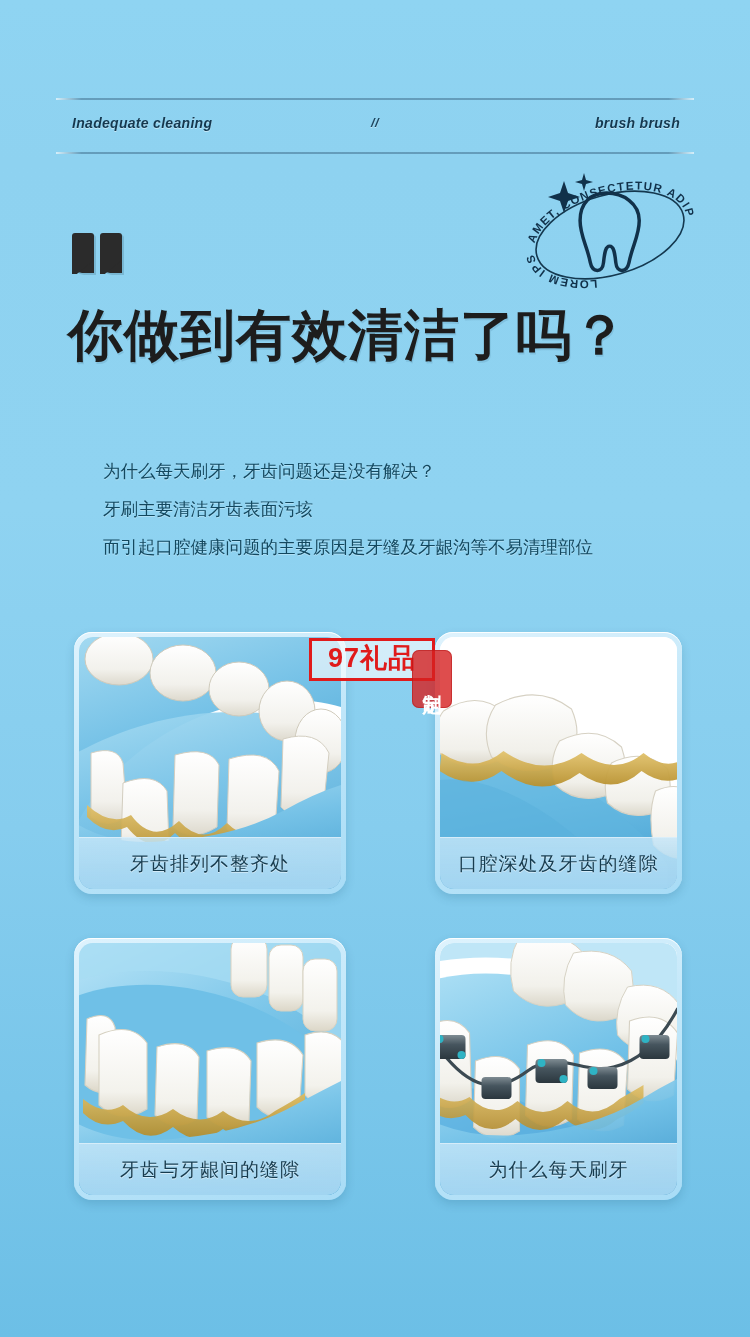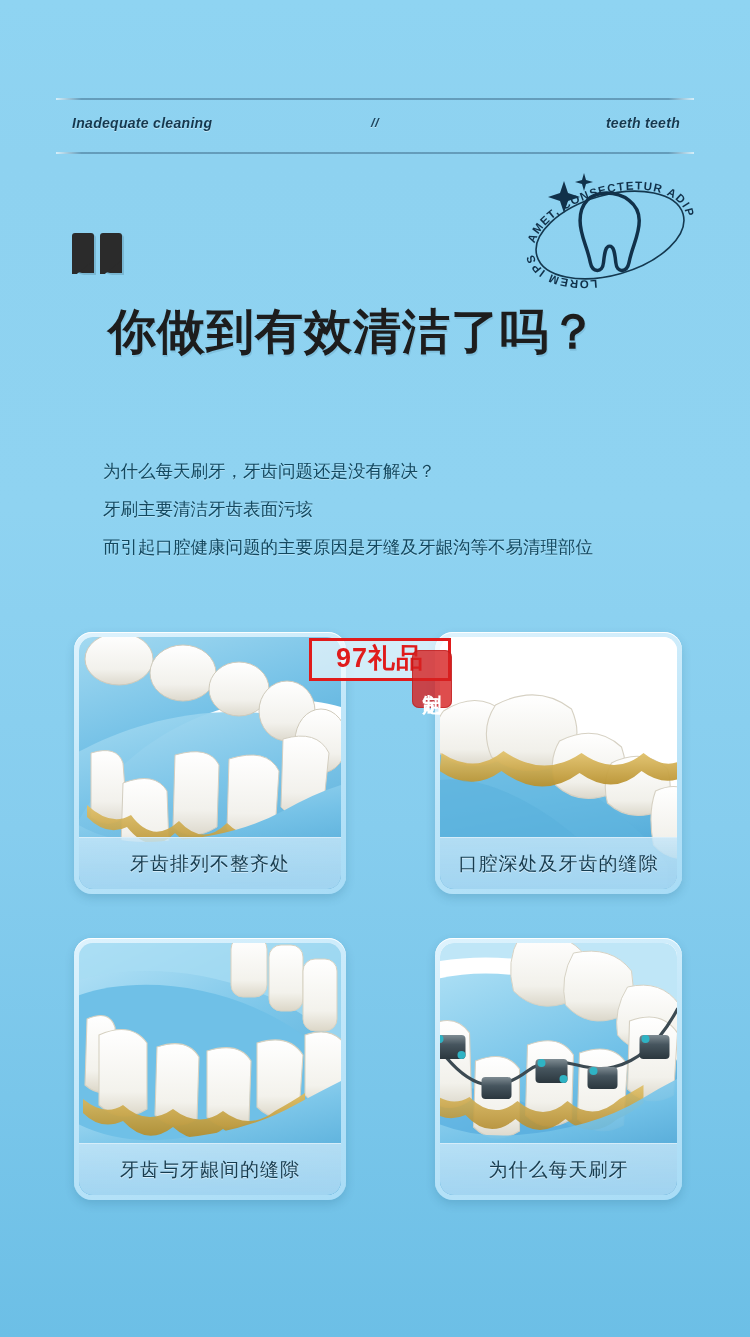--- a/index.html
+++ b/index.html
@@ -35,22 +35,22 @@
       background:#2b2b2b; border-radius:3px 3px 0 10px;
       box-shadow:2px 2px 0 rgba(20,60,85,.18); display:block; }
   .quote i:after{ content:""; position:absolute; left:0; bottom:-1px;
       width:22px; height:17px; background:#2b2b2b;
       clip-path:polygon(0 0,100% 0,100% 18%,22% 100%,0 100%); }
   .quote i.a{ left:0; }
   .quote i.b{ left:28px; }
 
   
   .headline{ position:absolute; left:68px; top:305px; width:620px;
-      font-size:48px; font-weight:bold; letter-spacing:1px; color:#1d1d1d;
-      line-height:1.12; text-shadow:1px 2px 0 rgba(30,80,110,.13);margin-left:40px; }
+      font-size:55px; font-weight:bold; letter-spacing:1px; color:#1d1d1d;
+      line-height:1.12; text-shadow:1px 2px 0 rgba(30,80,110,.13); }
 
   
   .copy{ position:absolute; left:68px; top:452px; width:640px;
       font-size:17.5px; color:#13485f; line-height:2.18; font-weight:500;
       text-shadow:0 1px 0 rgba(255,255,255,.3);margin-left:35px; }
   .copy p{ white-space:nowrap; }
 
   
   .grid{ position:absolute; left:74px; top:632px; width:608px; }
   .row{ display:flex; justify-content:space-between; }
@@ -68,40 +68,40 @@
       border-top:1px solid rgba(255,255,255,.55);
       text-shadow:0 1px 0 rgba(255,255,255,.5); }
 
   
   .scene{ position:absolute; inset:0; }
   .scene svg{ width:100%; height:100%; display:block; }
 
   
   .wm-box{ position:absolute; left:309px; top:638px; z-index:40;
       border:3px solid #e01b1b; color:#e01b1b; font-weight:bold;
-      font-size:27px; line-height:1; padding:4px 24px 6px; letter-spacing:1px;
+      font-size:27px; line-height:1; padding:4px 16px 6px; letter-spacing:1px;
       background:rgba(255,255,255,.62); }
   .wm-stamp{ position:absolute; left:412px; top:650px; z-index:40;
       width:40px; height:58px; border-radius:7px;
       background:rgba(214,32,32,.80); color:#fff; font-weight:bold;
       font-size:19px; line-height:1.05; letter-spacing:0;
       display:flex; flex-direction:column; align-items:center;
       justify-content:center; writing-mode:vertical-rl;
       box-shadow:0 0 0 1px rgba(180,20,20,.5) inset; }
 </style>
 </head>
 <body>
 
 <div class="page">
 
   <div class="hdr">
     <div class="rule top"></div>
     <div class="lbl l">Inadequate cleaning</div>
     <div class="lbl c">//</div>
-    <div class="lbl r">teeth teeth</div>
+    <div class="lbl r">brush brush</div>
     <div class="rule bot"></div>
   </div>
 
   <div class="badge">
     <svg viewBox="0 0 180 140" xmlns="http://www.w3.org/2000/svg">
       <defs>
         <path id="ringTop" d="M16,92 A76,40 -16 0 1 168,52" fill="none"></path>
         <path id="ringBot" d="M168,52 A76,40 -16 0 1 16,92" fill="none"></path>
       </defs>
 

